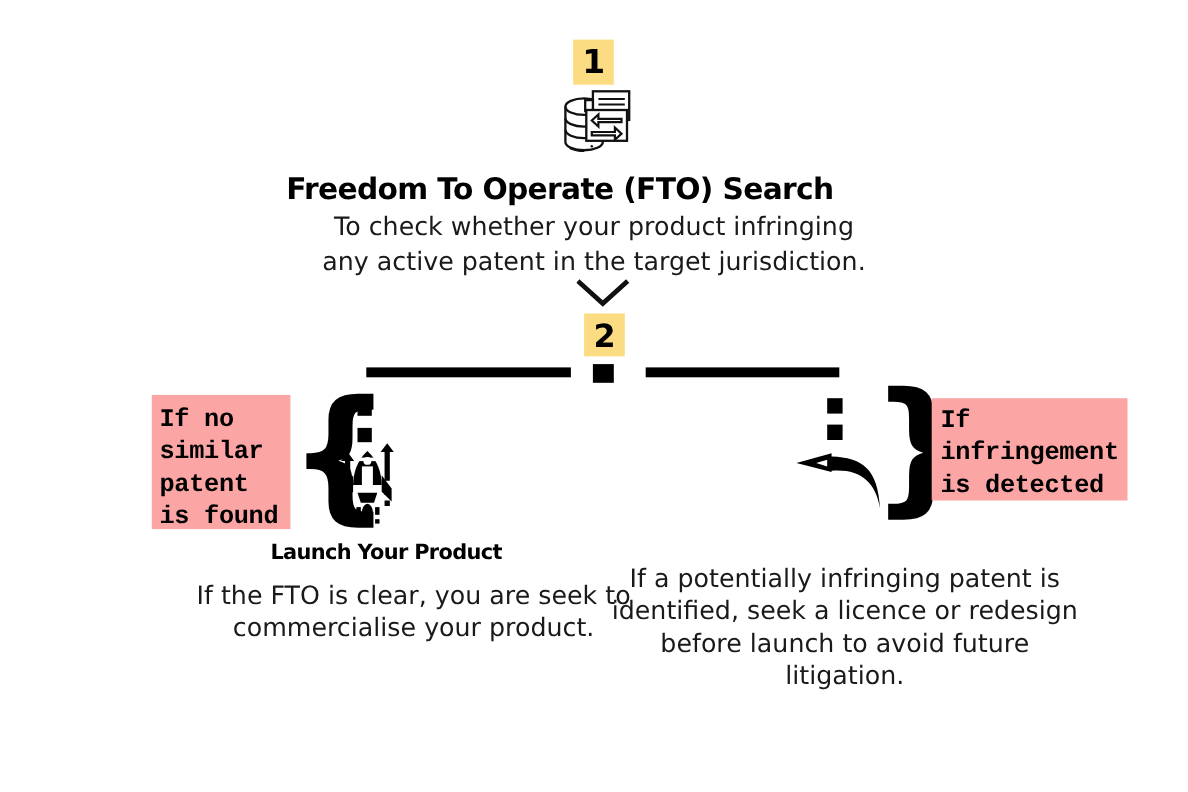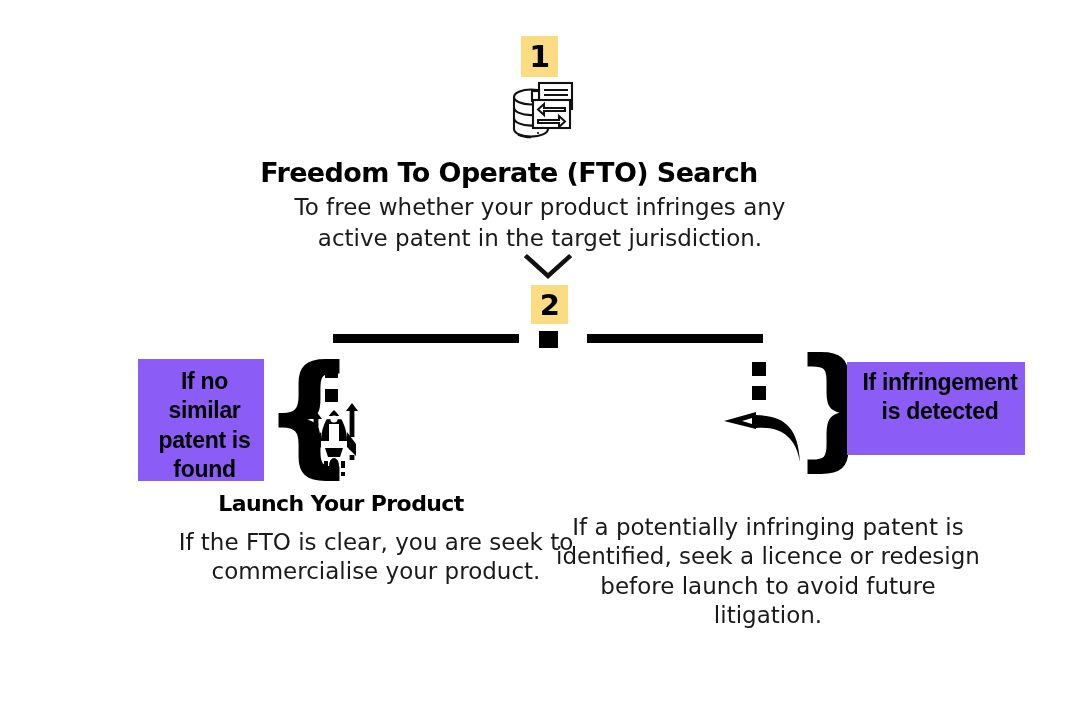--- a/index.html
+++ b/index.html
@@ -79,29 +79,28 @@
     left: 539px;
     top: 331px;
     width: 19px;
     height: 17px;
     background: #000000;
   }
 
   
   .cond-box {
     position: absolute;
-    background: #8b5cf6;
+    background: #fca5a5;
     color: #000000;
-    font-family: Liberation Sans, sans-serif;
+    font-family: Liberation Mono, monospace;
     font-weight: bold;
     font-size: 23px;
     line-height: 1.28;
     letter-spacing: -0.3px;
     box-sizing: border-box;
-    text-align: center;
   }
   #cond-left {
     left: 138px;
     top: 359px;
     width: 126px;
     height: 122px;
     padding: 8px 0 0 7px;
   }
   #cond-right {
     left: 847px;
@@ -167,22 +166,22 @@
   #title-1 {
     left: 0; top: 157px; width: 1018px;
     font-size: 27px;
   }
   #desc-1 {
     left: 290px; top: 192px; width: 500px;
     font-size: 23px; line-height: 1.33;
   }
 
   #title-left {
-    left: 116px; top: 491px; width: 450px;
-    font-size: 22px;
+    left: 126px; top: 491px; width: 450px;
+    font-size: 19px;
   }
   #desc-left {
     left: 150px; top: 528px; width: 452px;
     font-size: 23px; line-height: 1.28;
   }
 
   #title-right {
     left: 560px; top: 481px; width: 412px;
     font-size: 25px;
   }
@@ -220,21 +219,21 @@
       <g fill="none" stroke="#111" stroke-width="2" stroke-linejoin="miter">
         <path d="M62 28 H41 l0 -4 l-6 5.5 l6 5.5 l0 -4 H62 z"></path>
         <path d="M35 40 H56 l0 -4 l6 5.5 l-6 5.5 l0 -4 H35 z"></path>
       </g>
       <circle cx="35" cy="53" r="1.1" fill="#111"></circle>
     </svg>
   </div>
 
   <div class="node-title" id="title-1">Freedom To Operate (FTO) Search</div>
 
-  <div class="node-desc" id="desc-1">To free whether your product infringes any active patent in the target jurisdiction.</div>
+  <div class="node-desc" id="desc-1">To check whether your product infringing any active patent in the target jurisdiction.</div>
 
   <div class="chevron">
     <svg viewBox="0 0 48 28" width="48" height="28">
       <path d="M3 4 L24 23 L45 4" fill="none" stroke="#111" stroke-width="4.4" stroke-linejoin="miter" stroke-linecap="square"></path>
     </svg>
   </div>
 
   <div class="step-badge" id="badge-2">2</div>
 
   <div class="conn-bar" id="conn-left"></div>

